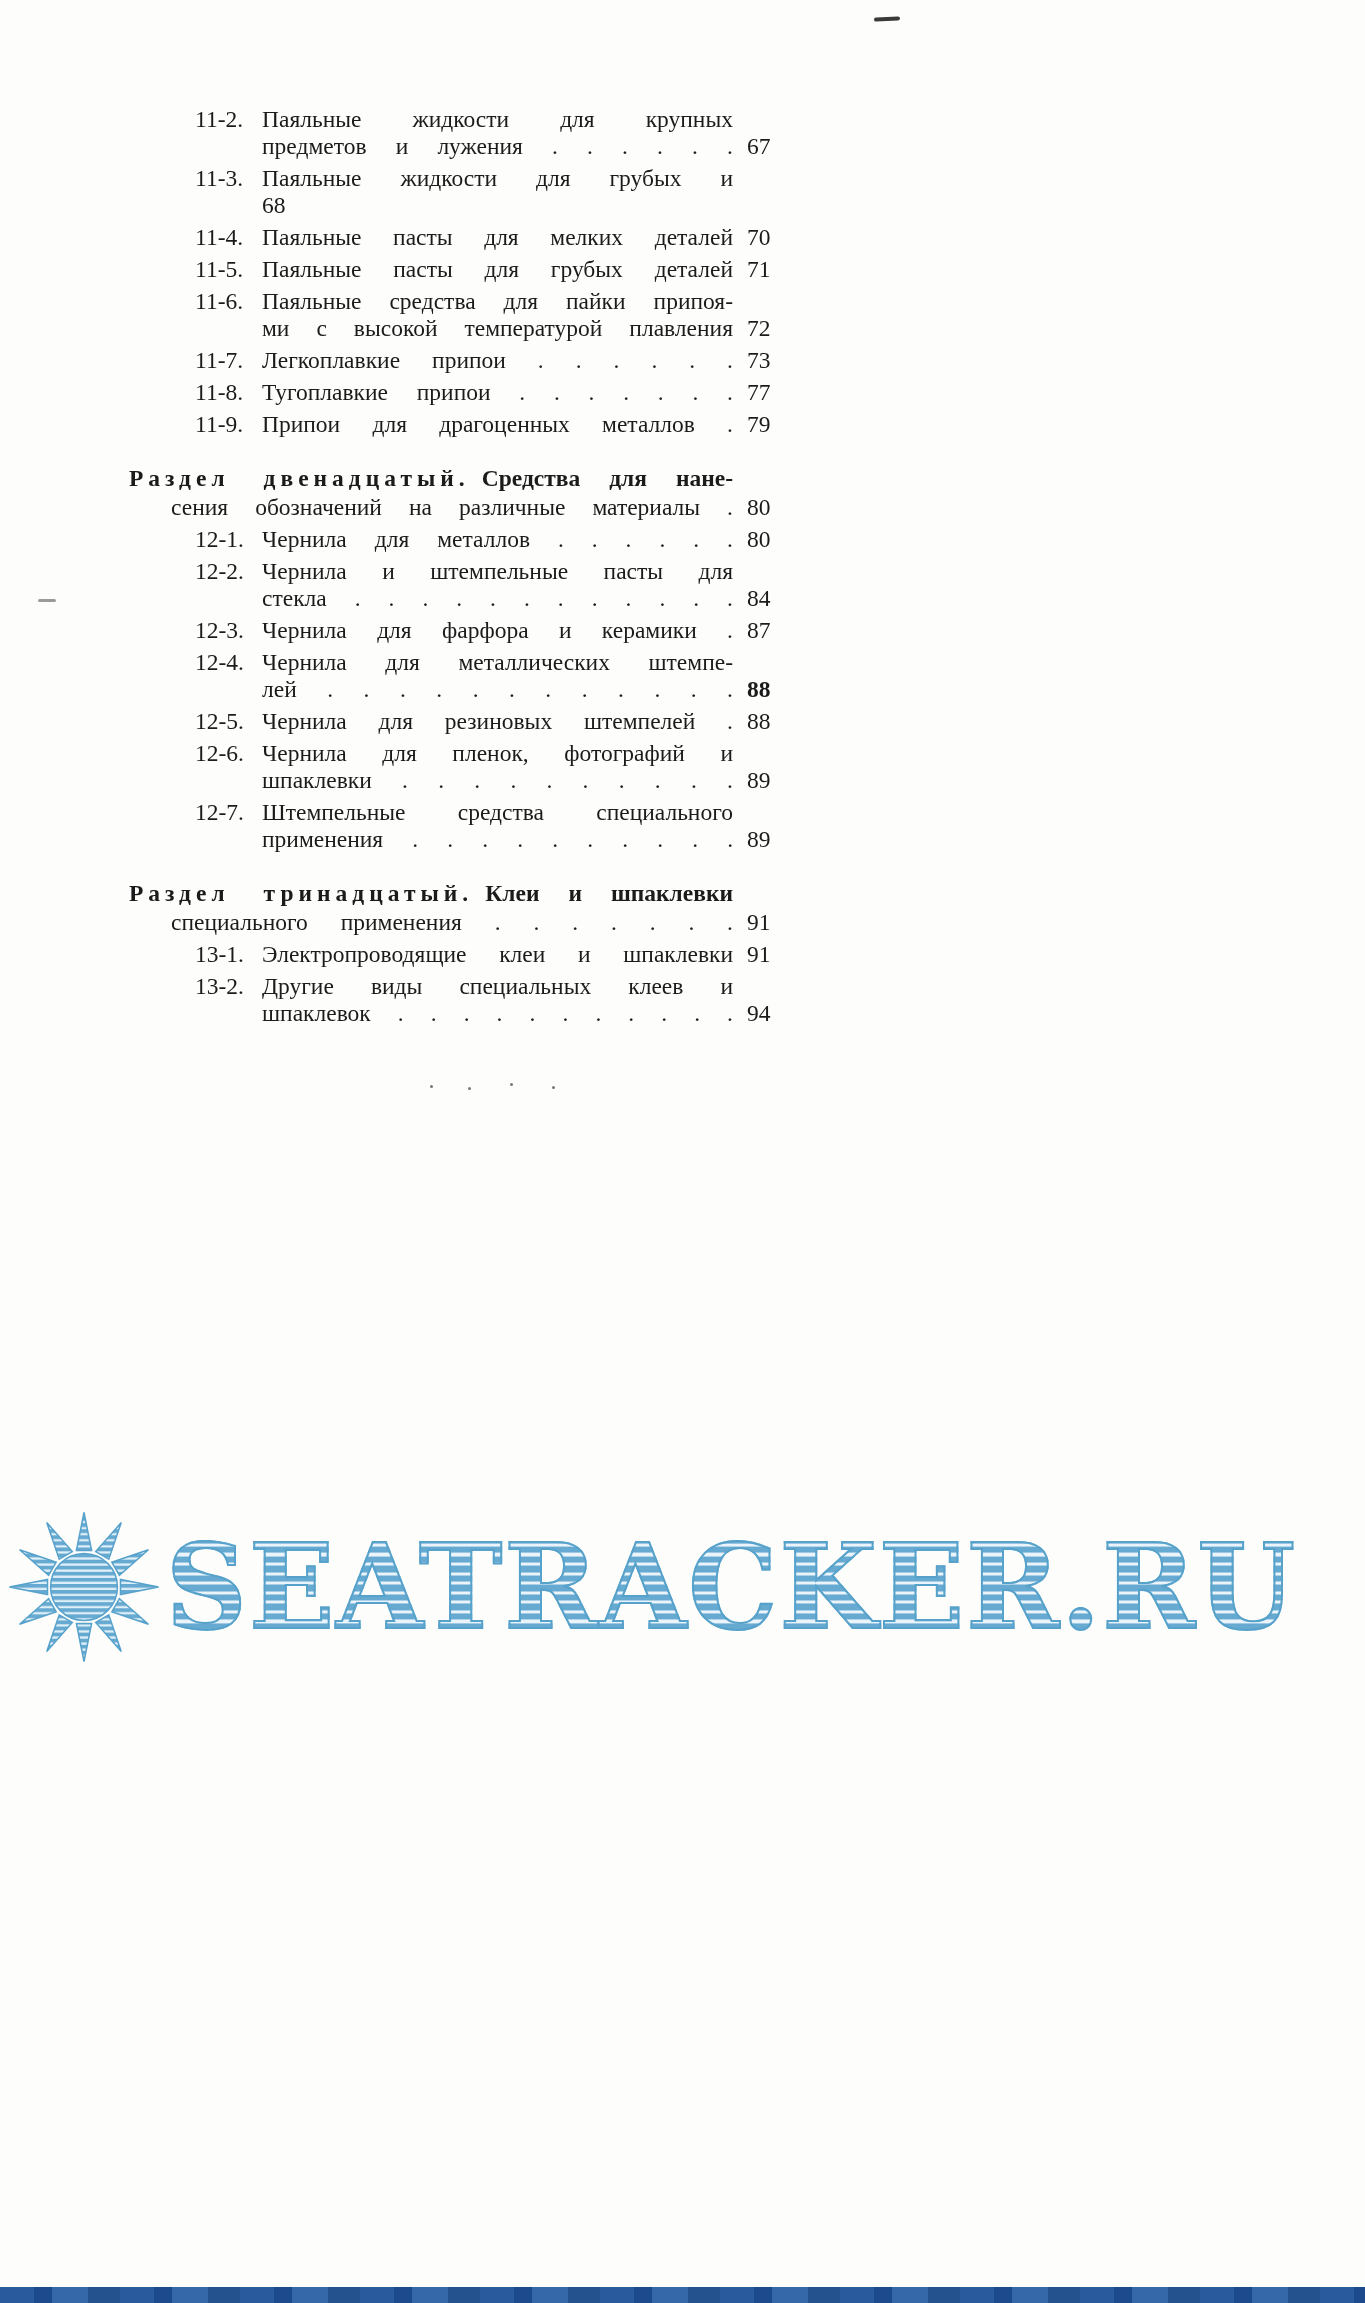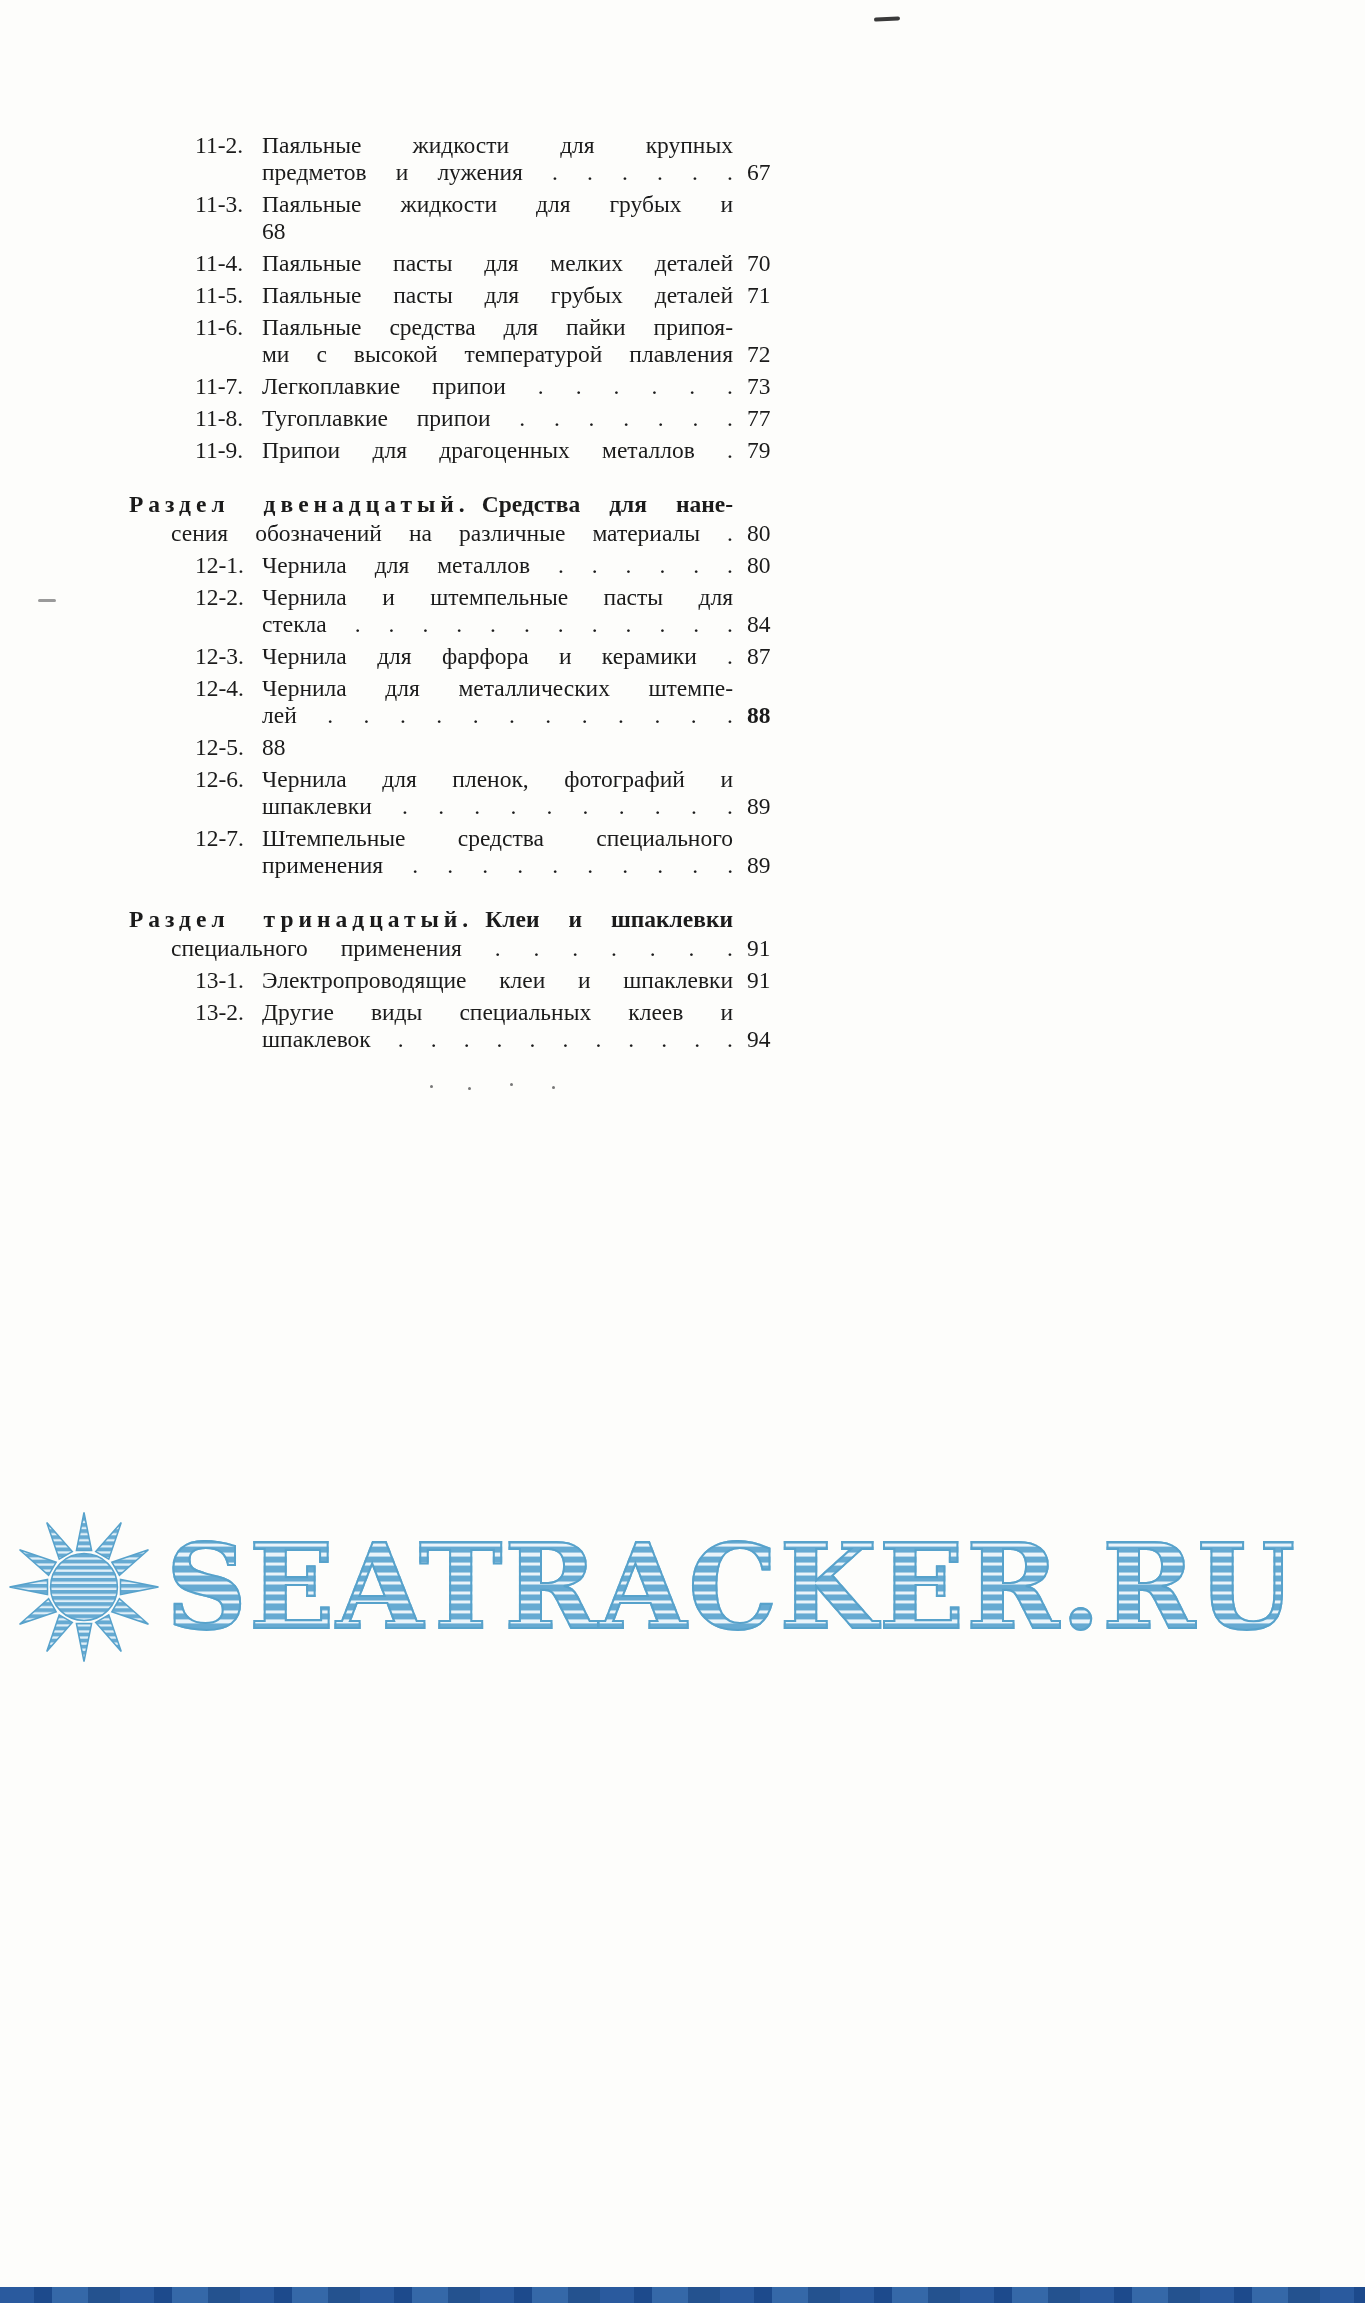--- a/index.html
+++ b/index.html
@@ -4,21 +4,21 @@
 <style>
   * { margin:0; padding:0; box-sizing:border-box; }
   html,body { background:#e8e8e6; }
   .page {
     position:relative; width:1365px; height:2303px; margin:0 auto;
     background:#fdfdfb; overflow:hidden;
     font-family:"Liberation Serif","DejaVu Serif",serif;
     color:#1b1b1b;
   }
   .toc {
-    position:absolute; left:195px; top:126px; width:600px;
+    position:absolute; left:195px; top:100px; width:600px;
     font-size:23.5px; line-height:26px;
   }
   .row { display:flex; align-items:baseline; }
   .row.entry { margin-top:6px; }
   .row.cont { margin-top:1px; }
   .row.section { margin-top:28px; margin-left:-66px; font-weight:bold; }
   .row.section-cont { margin-top:3px; margin-left:-66px; font-weight:normal; }
   .row.section-cont .text { padding-left:42px; }
   .label { flex:0 0 67px; white-space:nowrap; }
   .text { flex:1 1 auto; text-align:justify; text-align-last:justify; padding-right:14px; }
@@ -146,20 +146,21 @@
       <span class="text">Чернила для металлических штемпе-</span>
       <span class="pagenum"></span>
     </div>
       <div class="row cont">
       <span class="label"></span>
       <span class="text">лей . . . . . . . . . . . .</span>
       <span class="pagenum bold">88</span>
     </div>
       <div class="row entry">
       <span class="label">12-5.</span>
+      <span class="text">Чернила для резиновых штемпелей .</span>
       <span class="pagenum">88</span>
     </div>
       <div class="row entry">
       <span class="label">12-6.</span>
       <span class="text">Чернила для пленок, фотографий и</span>
       <span class="pagenum"></span>
     </div>
       <div class="row cont">
       <span class="label"></span>
       <span class="text">шпаклевки . . . . . . . . . .</span>

